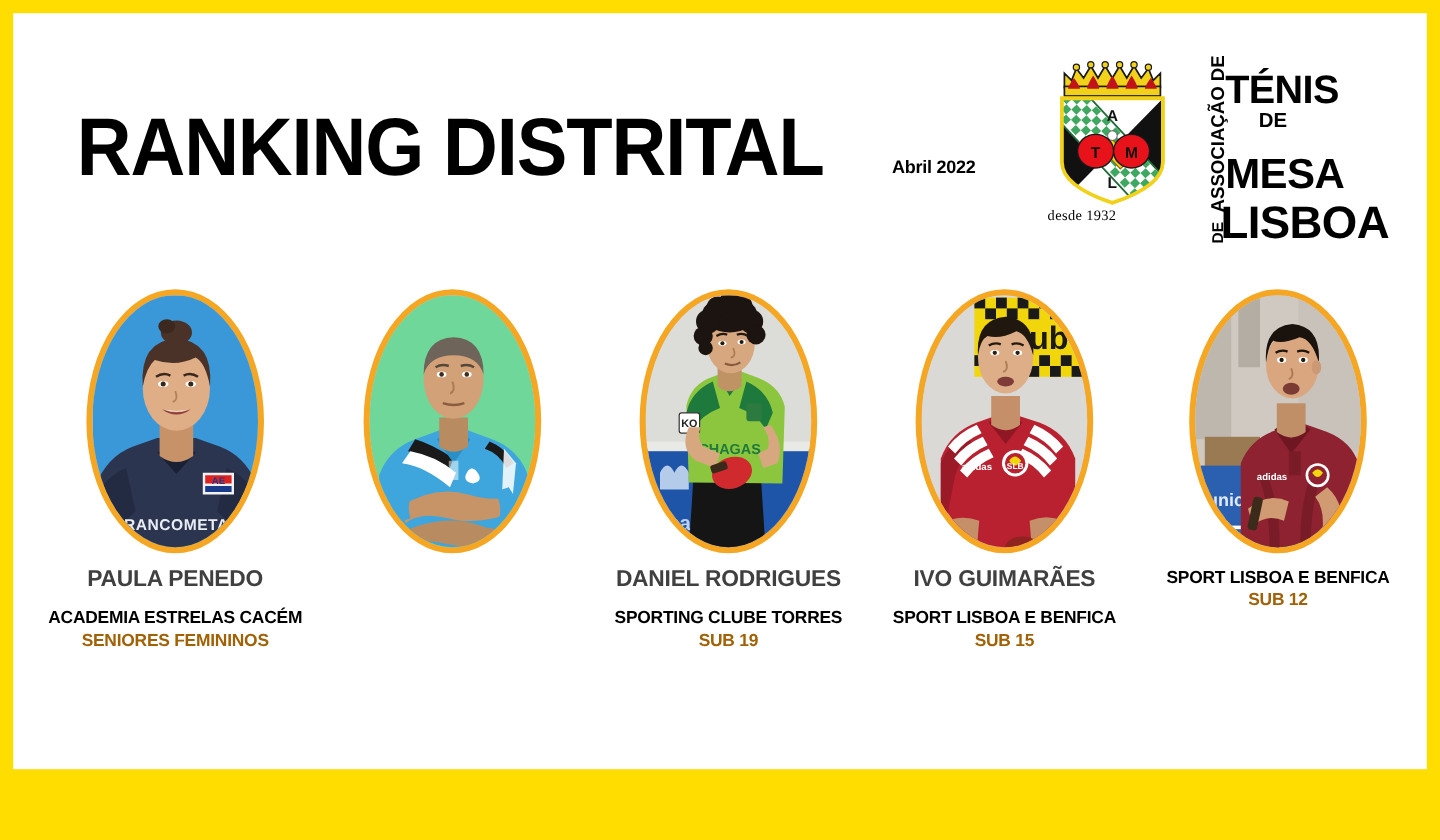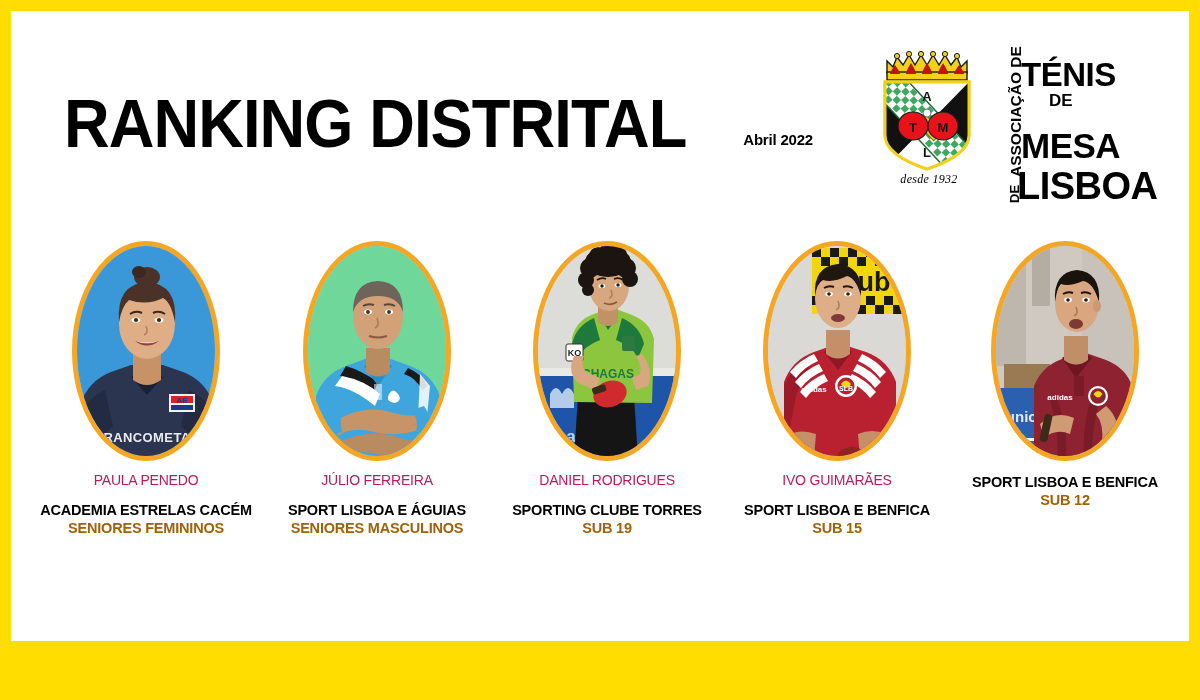--- a/index.html
+++ b/index.html
@@ -43,23 +43,22 @@
     position:relative;
     top:-2px;
     letter-spacing:-0.2px;
   }
 
   
   #logo{position:absolute;left:862px;top:32px;width:290px;height:165px;}
   #crest-wrap{position:absolute;left:0;top:0;width:110px;height:160px;}
   #crest-caption{
     position:absolute;left:0;top:129px;width:112px;
-    text-align:center;
+    text-align:left;
     font-family:"Liberation Serif", serif;
-    font-style:italic;
     font-size:12px;
     color:#000;
     letter-spacing:0.3px;
   }
 
   #logo-text{position:absolute;left:120px;top:0px;width:172px;height:160px;}
   .vert{
     position:absolute;
     transform:rotate(-90deg);
     transform-origin:left top;
@@ -100,21 +99,21 @@
     overflow:hidden;
     background:#ccc;
   }
   .photo{
     position:absolute;
     left:0;top:0;right:0;bottom:0;
     overflow:hidden;
   }
   .caption{margin-top:11px;line-height:1.18;}
   .pname{
-    font-size:14px;font-weight:normal;color:#be185d;
+    font-size:19px;font-weight:bold;color:#404040;
     letter-spacing:-0.2px;white-space:nowrap;
   }
   .pclub{
     font-size:14.5px;font-weight:bold;color:#000;
     letter-spacing:-0.2px;white-space:nowrap;margin-top:13px;
   }
   .pcat{
     font-size:14.5px;font-weight:bold;color:#a16207;
     letter-spacing:-0.2px;white-space:nowrap;margin-top:1px;
   }
@@ -327,25 +326,20 @@
 
             <path d="M26 176 q28 -18 56 -10 q22 6 30 2 l4 14 q-26 10 -50 4 q-24 -6 -36 4z" fill="#C79468"></path>
             <path d="M30 196 q34 -14 62 -4 q14 5 22 1 l2 12 q-28 8 -54 2 q-22 -5 -32 2z" fill="#B98B61"></path>
             <path d="M24 160 q-10 16 -4 30 l14 -4 q-4 -14 4 -24z" fill="#3EA6DC"></path>
             <path d="M116 160 q10 14 6 28 l-14 -2 q3 -12 -4 -22z" fill="#3EA6DC"></path>
 
             <path d="M90 148 q-5 -7 -9 0 q-4 7 5 9 q9 -2 4 -9z" fill="#ffffff"></path>
           </svg>
         </div>
       </div>
-      <div class="caption">
-        <div class="pname">JÚLIO FERREIRA</div>
-        <div class="pclub">SPORT LISBOA E ÁGUIAS</div>
-        <div class="pcat">SENIORES MASCULINOS</div>
-      </div>
     </div>
 
     <div class="player" style="left:481px;">
       <div class="portrait">
         <div class="photo">
           <svg width="140" height="212" viewBox="0 0 140 212" preserveAspectRatio="xMidYMid slice">
             <rect width="140" height="212" fill="#DCDCD8"></rect>
             <rect y="128" width="140" height="84" fill="#1F55A8"></rect>
             <rect y="122" width="140" height="8" fill="#e9e9e6"></rect>
 

